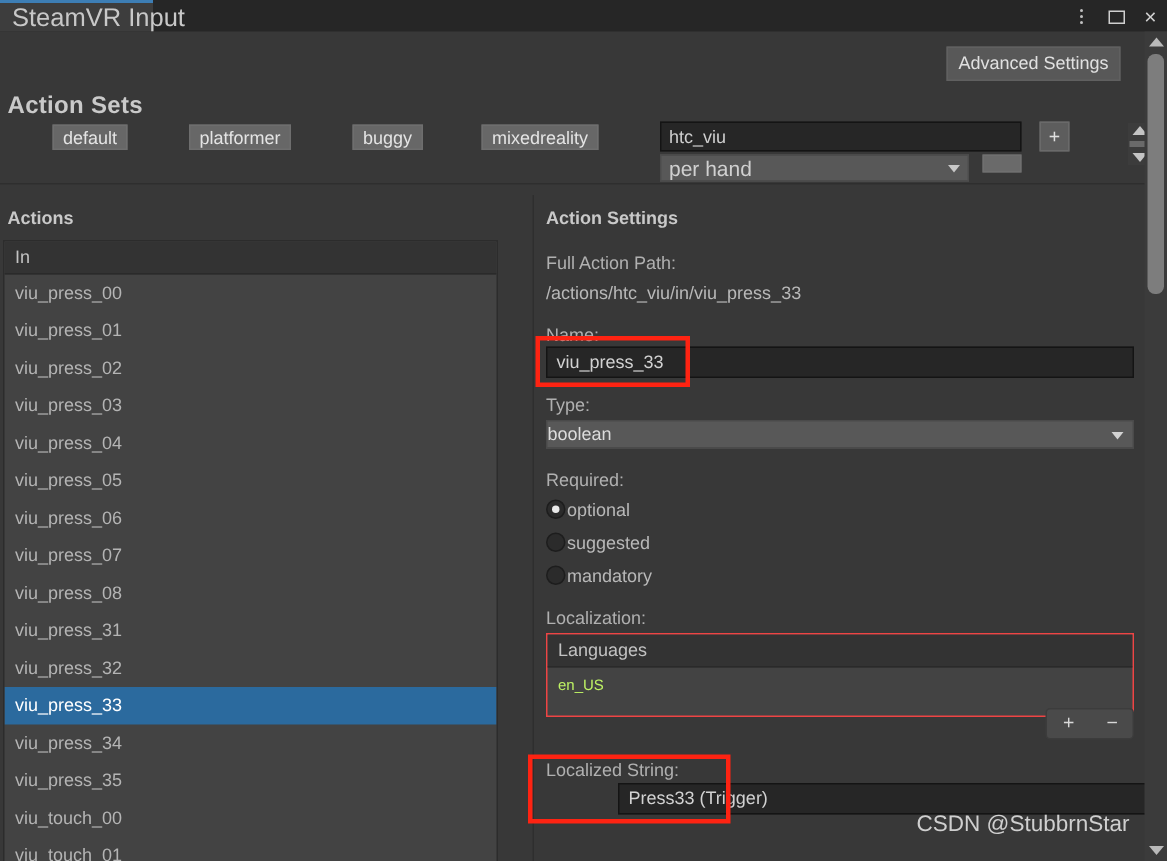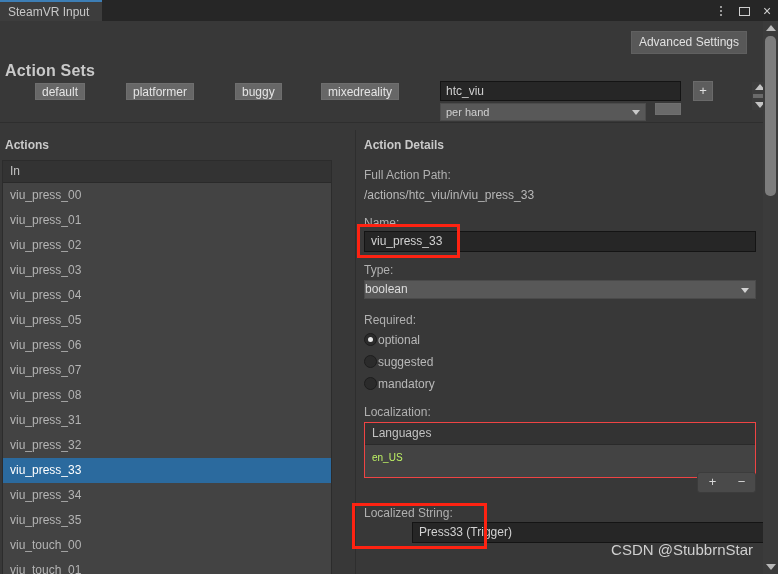--- a/index.html
+++ b/index.html
@@ -19,21 +19,21 @@
 
   
   .titlebar {
     position: absolute; left: 0; top: 0; width: 778px; height: 21px;
     background: #262626;
   }
   .tab {
     position: absolute; left: 0; top: 0; width: 102px; height: 21px;
     background: #3d3d3d;
     border-top: 2px solid #3d7eb5;
-    color: #c8c8c8; font-size: 12px;
+    color: #c8c8c8; font-size: 17px;
     padding-left: 8px; line-height: 20px;
     white-space: nowrap;
   }
   .win-ctrls {
     position: absolute; right: 4px; top: 0; height: 21px;
     display: flex; align-items: center; gap: 9px;
   }
   .wc { width: 14px; height: 14px; position: relative; cursor: default; }
   .dots i {
     display: block; width: 2px; height: 2px; background: #c0c0c0;
@@ -80,21 +80,21 @@
   .plus-btn {
     position: absolute; left: 693px; top: 81px;
     width: 20px; height: 20px;
     background: #5d5d5d; border: 1px solid #6a6a6a;
     color: #e0e0e0; font-size: 13px; text-align: center; line-height: 18px;
   }
   .set-dd {
     position: absolute; left: 440px; top: 103px;
     width: 206px; height: 18px;
     background: #585858; border: 1px solid #4c4c4c;
-    color: #d0d0d0; font-size: 11px; padding-left: 5px; line-height: 16px;
+    color: #d0d0d0; font-size: 14px; padding-left: 5px; line-height: 16px;
     overflow: hidden;
   }
   .set-dd .arw {
     position: absolute; right: 5px; top: 6px;
     width: 0; height: 0;
     border-left: 4px solid transparent; border-right: 4px solid transparent;
     border-top: 5px solid #c8c8c8;
   }
   .set-dd2 {
     position: absolute; left: 655px; top: 103px;
@@ -329,21 +329,21 @@
         <div class="list-row"><span>viu_press_32</span></div>
         <div class="list-row sel"><span>viu_press_33</span></div>
         <div class="list-row"><span>viu_press_34</span></div>
         <div class="list-row"><span>viu_press_35</span></div>
         <div class="list-row"><span>viu_touch_00</span></div>
         <div class="list-row"><span>viu_touch_01</span></div>
       </div>
   </div>
 
   <div class="detail-panel">
-    <div class="d-title">Action Details</div>
+    <div class="d-title">Action Settings</div>
 
     <div class="d-lbl" style="left:8px; top:38px;">Full Action Path:</div>
     <div class="d-val" style="left:8px; top:58px;">/actions/htc_viu/in/viu_press_33</div>
 
     <div class="d-lbl" style="left:8px; top:86px;">Name:</div>
     <div class="d-input" style="top:101px;">
       <span>viu_press_33</span>
     </div>
 
     <div class="d-lbl" style="left:8px; top:133px;">Type:</div>

